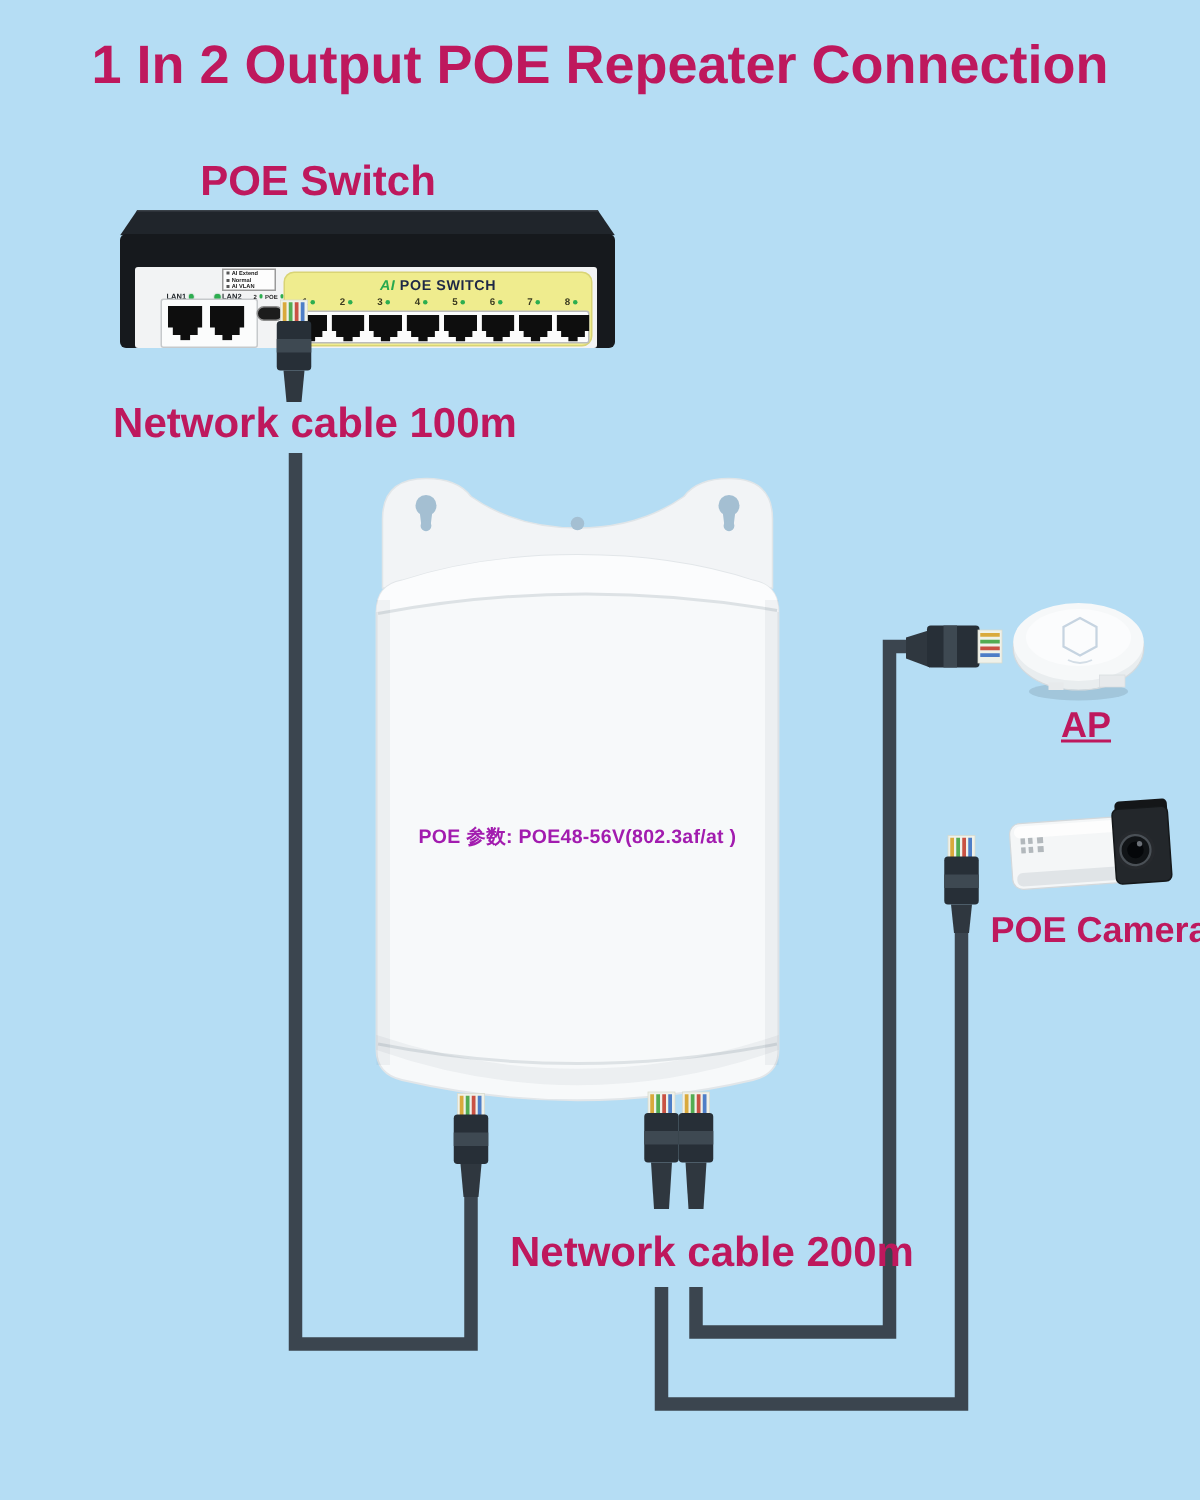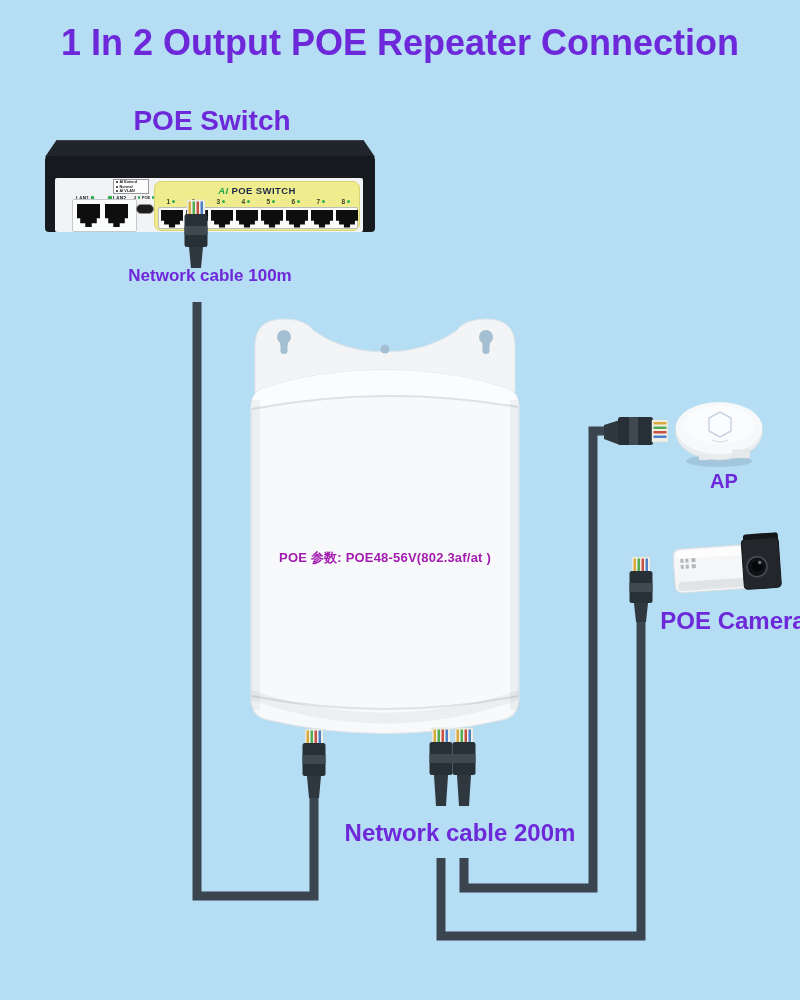--- a/index.html
+++ b/index.html
@@ -1,24 +1,24 @@
 <!DOCTYPE html>
 <html><head>
 <meta charset="utf-8">
 <style>
   html,body{margin:0;padding:0;background:#b5ddf4;}
   #canvas{position:relative;width:800px;height:1000px;background:#b5ddf4;overflow:hidden;
           font-family:"Liberation Sans","DejaVu Sans",sans-serif;}
   .abs{position:absolute;}
-  .lbl{position:absolute;font-weight:bold;color:#6d28d9;text-align:center;white-space:nowrap;}
+  .lbl{position:absolute;font-weight:bold;color:#be185d;text-align:center;white-space:nowrap;}
   #title{left:0;width:800px;top:22px;font-size:36px;letter-spacing:0px;}
   #switch-label{left:62px;width:300px;top:105px;font-size:28px;}
-  #cable100-label{left:60px;width:300px;top:266px;font-size:17px;}
-  #cable200-label{left:340px;width:240px;top:819px;font-size:24px;}
-  #ap-label{left:674px;width:100px;top:470px;font-size:20px;}
+  #cable100-label{left:60px;width:300px;top:266px;font-size:28px;}
+  #cable200-label{left:340px;width:240px;top:819px;font-size:28px;}
+  #ap-label{left:674px;width:100px;top:470px;font-size:24px;text-decoration:underline;}
   #camera-label{left:633px;width:200px;top:607px;font-size:24px;}
   #rep-name{left:235px;width:300px;top:478px;font-size:24px;color:#b5bac0;letter-spacing:1px;}
   #rep-params{left:210px;width:350px;top:549px;font-size:13px;color:#a21caf;letter-spacing:.2px;}
 
   
   #switch{left:45px;top:140px;width:330px;height:95px;}
   #switch-top{left:0;top:0;width:330px;height:16px;background:#20252b;
     clip-path:polygon(3.5% 0,96.5% 0,100% 100%,0 100%);border-top:1px solid #3a4148;}
   #switch-front{left:0;top:16px;width:330px;height:76px;background:#16191d;border-radius:4px;}
   #faceplate{left:10px;top:22px;width:308px;height:54px;background:#f2f3f4;border-radius:2px;}
@@ -39,21 +39,21 @@
   #brand-ai{color:#27a84e;font-style:italic;margin-right:3px;}
   #brand-name{color:#1d2746;}
   #num-row{left:3px;top:16px;width:200px;display:flex;}
   .num-cell{width:25px;display:flex;justify-content:center;align-items:center;gap:1.5px;}
   .num-cell span{font-size:6.5px;font-weight:bold;color:#3c3c20;}
   .led-n{width:3px;height:3px;border-radius:50%;background:#2cae4f;}
   #ports-box{left:3px;top:25px;width:200px;height:22px;background:#fcfcfc;border-radius:2px;border:.5px solid #bcbcbc;box-sizing:border-box;}
   #ports-box .rj45-jack{top:1.5px;width:22px;height:18px;}
   #scene{position:absolute;left:0;top:0;z-index:5;pointer-events:none;}
   .lbl{z-index:10;}
-  #switch{z-index:4;}
+  #switch{z-index:4;margin-left:35px;}
 </style>
 </head>
 <body>
 
 <div id="canvas">
 
   <div id="title" class="lbl">1 In 2 Output POE Repeater Connection</div>
   <div id="switch-label" class="lbl">POE Switch</div>
   <div id="cable100-label" class="lbl">Network cable 100m</div>
   <div id="cable200-label" class="lbl">Network cable 200m</div>

